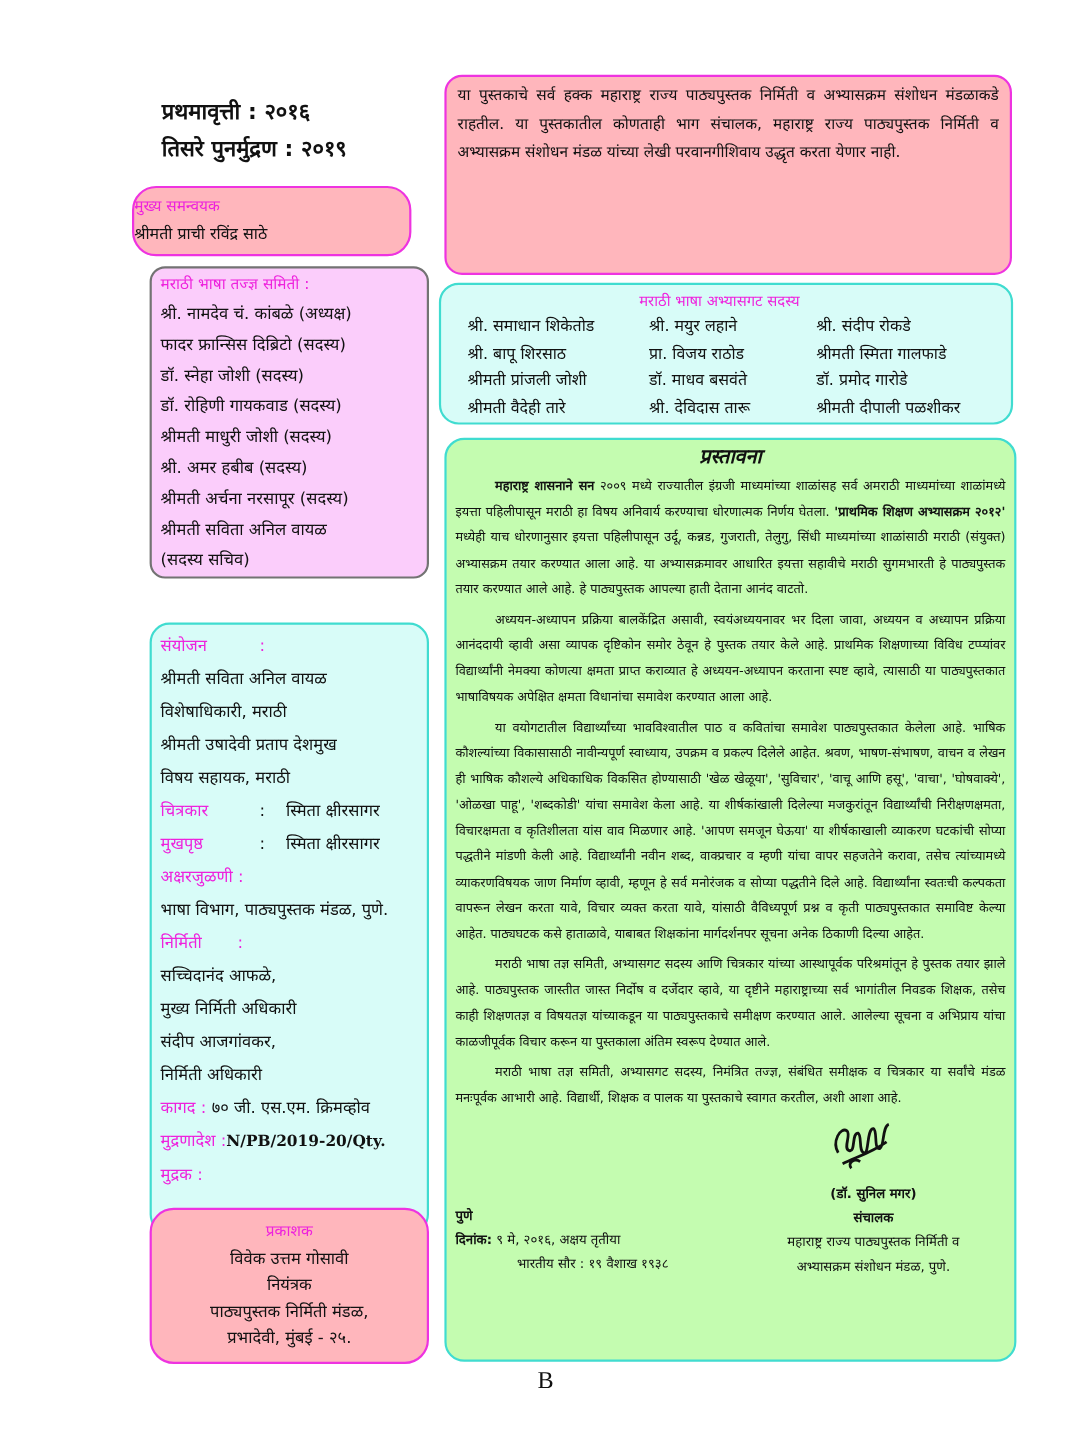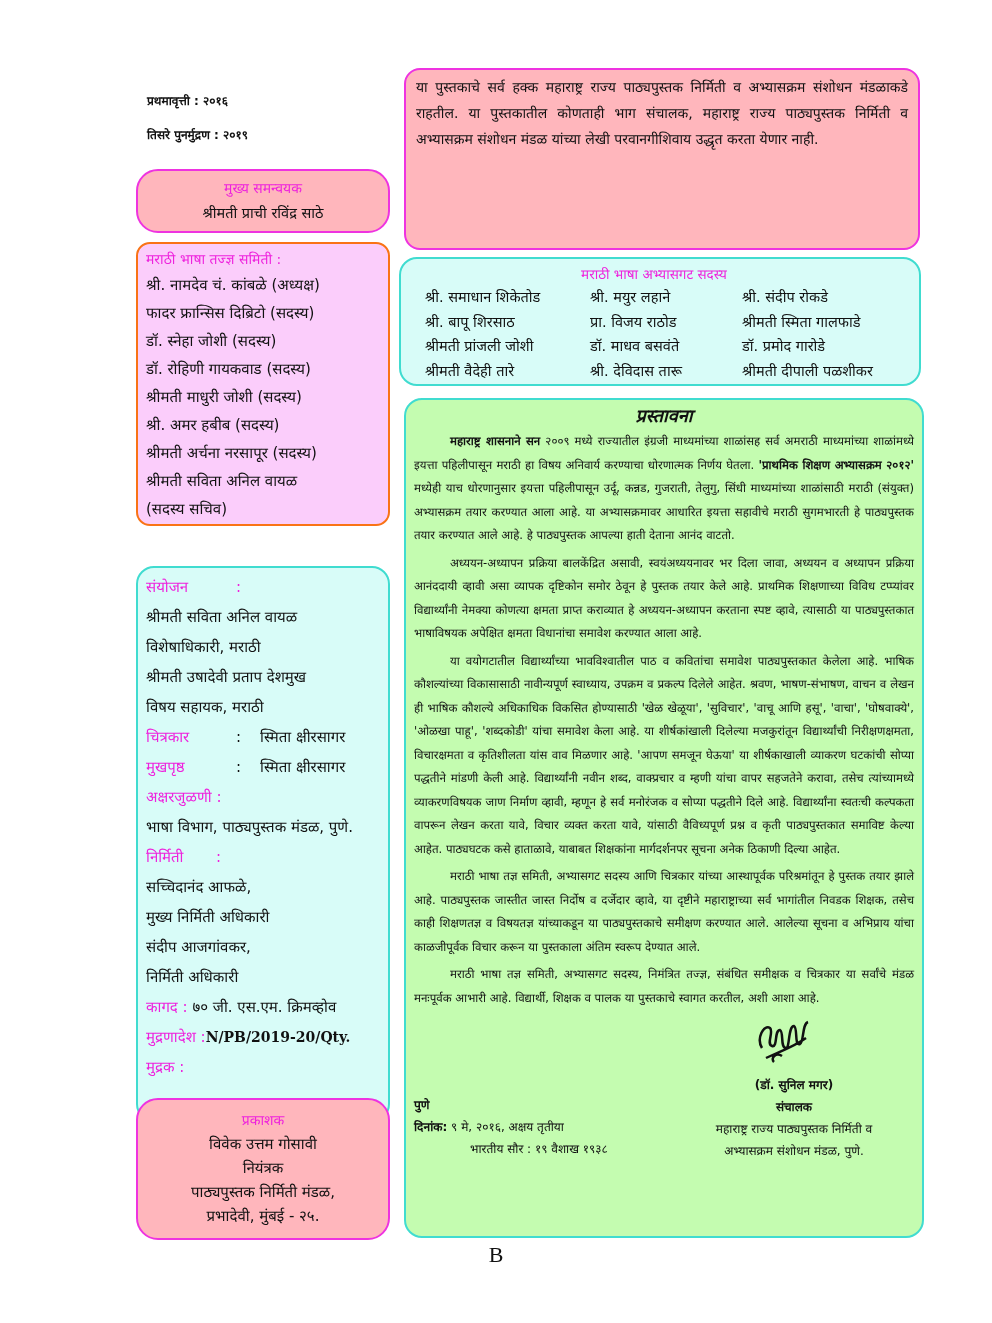--- a/index.html
+++ b/index.html
@@ -1,27 +1,27 @@
 <!DOCTYPE html>
 <html><head>
 <meta charset="utf-8">
 <style>
   html, body { margin: 0; padding: 0; background: #ffffff; }
   body { width: 992px; height: 1323px; position: relative; overflow: hidden; font-family: "DejaVu Sans", sans-serif; color: #111; }
   .abs { position: absolute; box-sizing: border-box; }
   .pink { color: #ee22dd; }
   
-  .edition { left: 147px; top: 84px; font-size: 12px; font-weight: bold; line-height: 34px; }
+  .edition { left: 147px; top: 84px; font-size: 20px; font-weight: bold; line-height: 34px; }
   
   .box-pink { background: #ffb6bc; border: 2px solid #ee33e0; border-radius: 22px; }
-  .box-lilac { background: #fbcdfb; border: 2px solid #f97316; border-radius: 14px; }
+  .box-lilac { background: #fbcdfb; border: 2px solid #737373; border-radius: 14px; }
   .box-cyan { background: #d8fcf8; border: 2px solid #40dcd0; border-radius: 18px; }
   .box-green { background: #c4fcb0; border: 2px solid #40dcd0; border-radius: 18px; }
 
-  .coord { left: 136px; top: 169px; width: 254px; height: 64px; text-align: center; font-size: 14.5px; line-height: 25px; padding-top: 5px; }
+  .coord { left: 120px; top: 169px; width: 254px; height: 64px; font-size: 14.5px; line-height: 25px; padding-top: 5px; }
   .coord .h { font-size: 14px; }
 
   .committee { left: 136px; top: 242px; width: 254px; height: 284px; padding: 3px 8px; font-size: 15px; line-height: 28px; }
   .committee .h { font-size: 14px; line-height: 24px; }
 
   .staff { left: 136px; top: 566px; width: 254px; height: 556px; padding: 4px 8px; font-size: 15px; line-height: 30px; }
   .staff .row { display: flex; }
   .staff .lab { width: 90px; }
   .staff .col { width: 24px; }
   .staff .eng { font-family: "DejaVu Serif", serif; font-weight: bold; font-size: 14px; }

